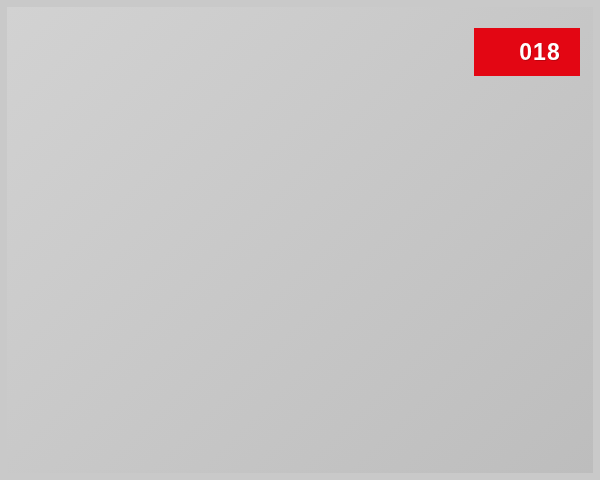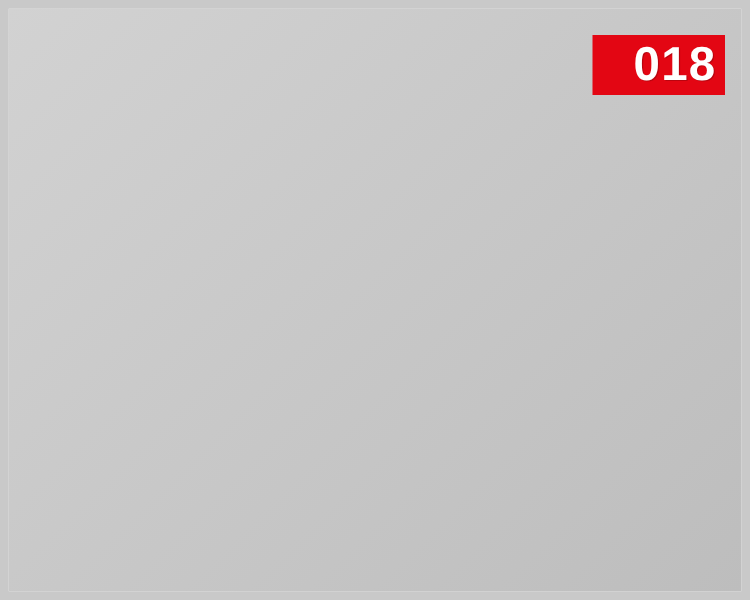--- a/index.html
+++ b/index.html
@@ -44,21 +44,21 @@
     width: 106px; height: 48px;
     background: #e30613;
     display: flex;
     align-items: center;
     justify-content: center;
   }
   #badge .num {
     color: #ffffff;
     font-family: "Liberation Sans", sans-serif;
     font-weight: bold;
-    font-size: 38px;
+    font-size: 23px;
     letter-spacing: 1px;
     line-height: 1;
     text-shadow: 1px 1px 0 rgba(0,0,0,0.18);
     margin-left: 26px;
   }
   
   .ref-note {
     position: absolute;
     font-family: "Liberation Sans", sans-serif;
     font-size: 7.2px;

